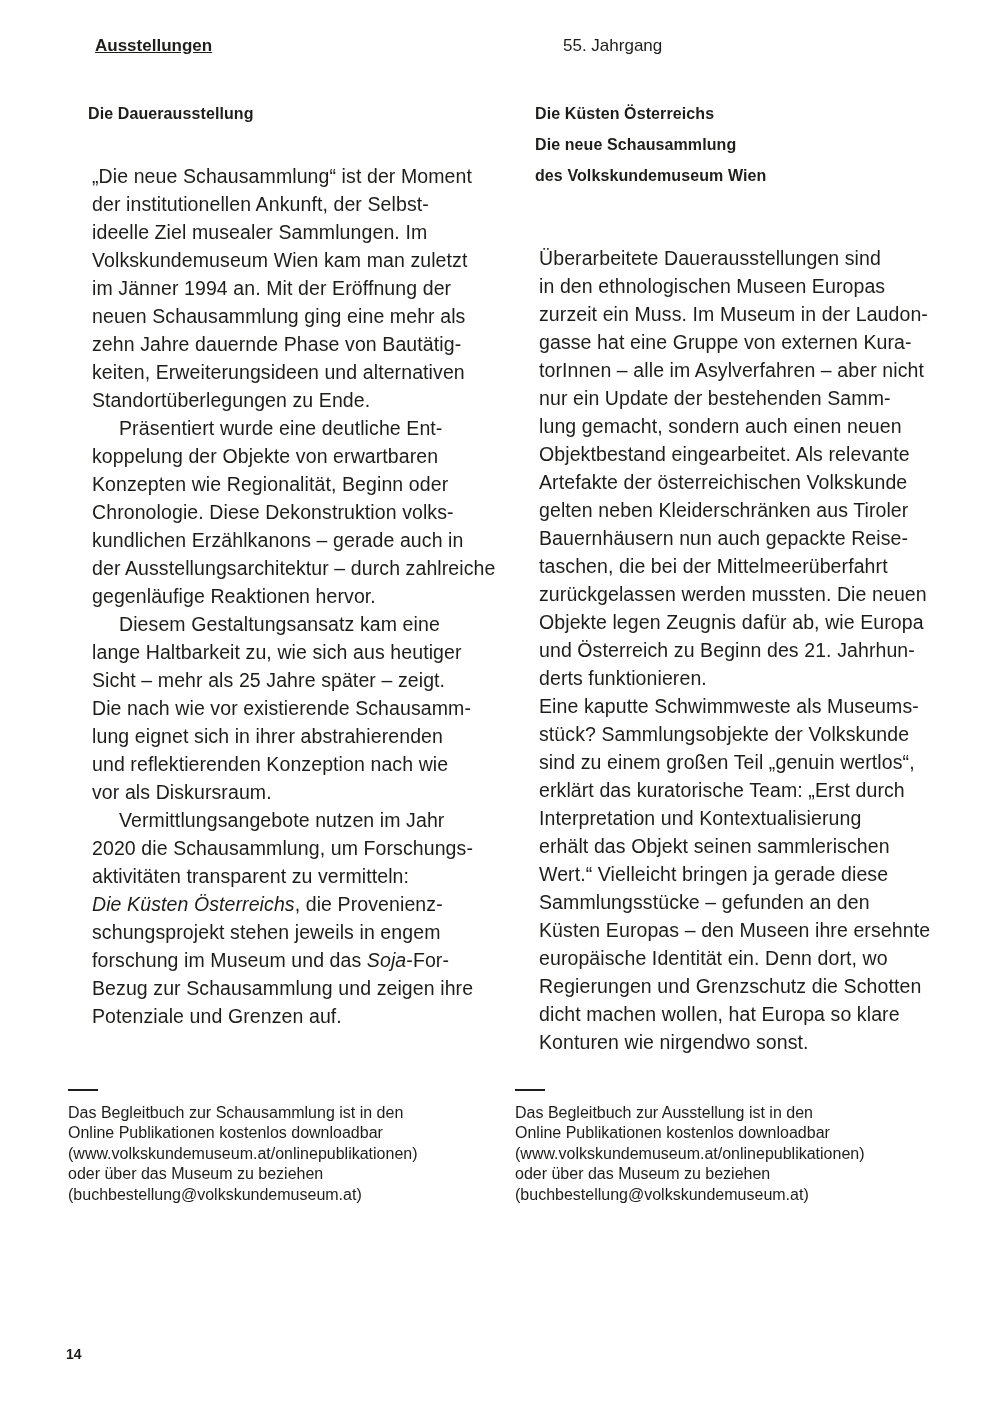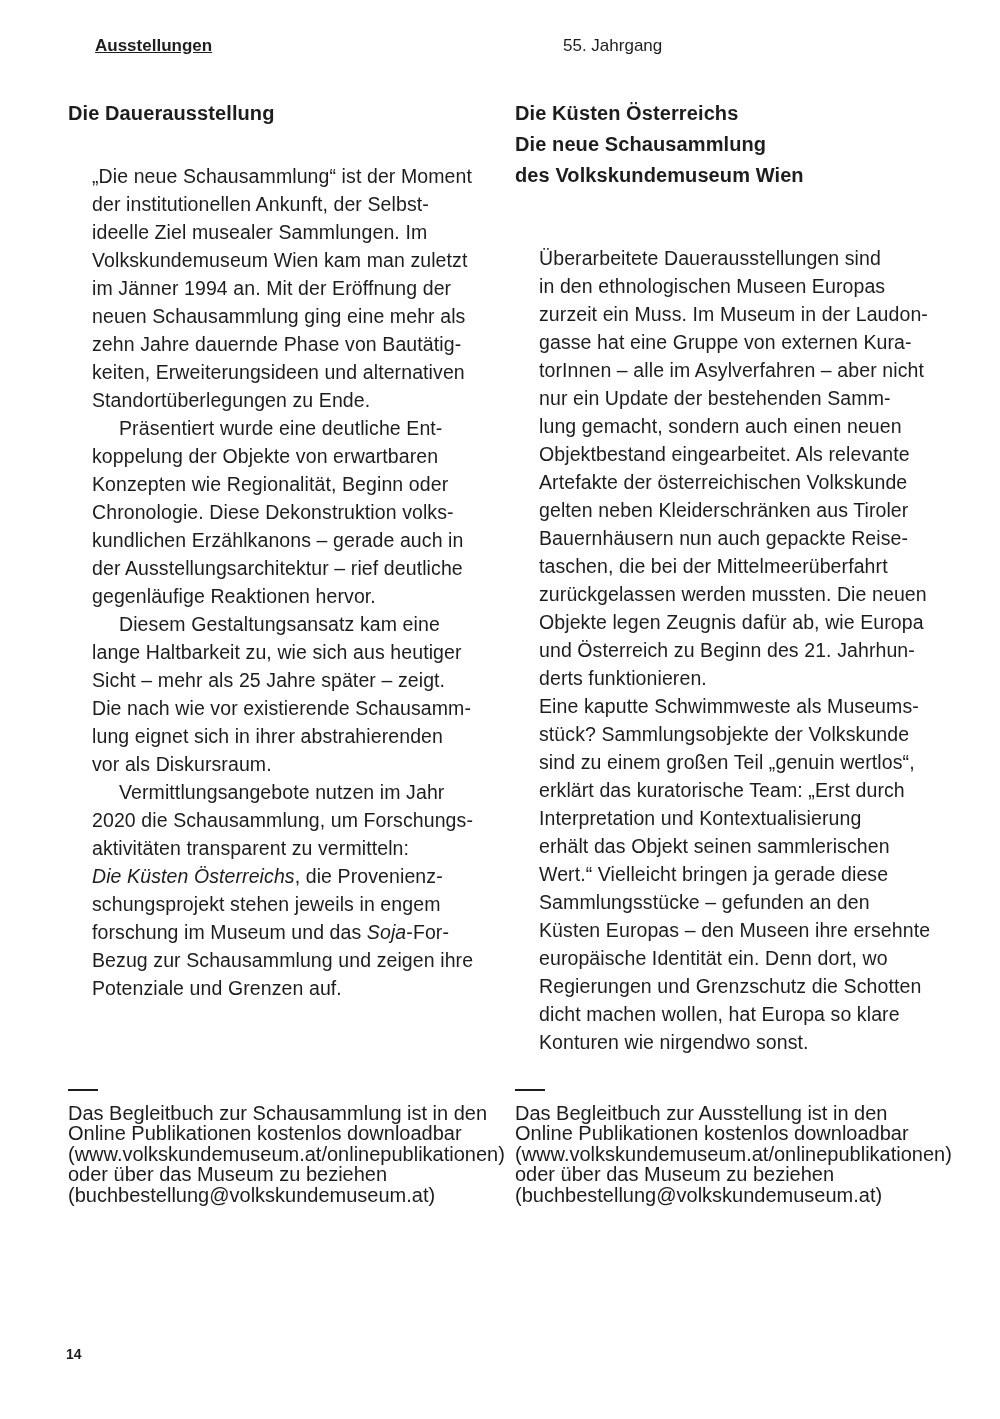--- a/index.html
+++ b/index.html
@@ -21,34 +21,35 @@
     top: 98px;
     width: 435px;
     height: 1107px;
     display: flex;
     flex-direction: column;
   }
   .col-left  { left: 68px; }
   .col-right { left: 515px; }
 
   .col-title {
-    font-size: 20px;
+    font-size: 16px;
     line-height: 31px;
     font-weight: 700;
     letter-spacing: 0.1px;
+    margin-left: 20px;
   }
   .col-left  .col-title { margin-bottom: 33px; }
   .col-right .col-title { margin-bottom: 53px; }
 
   .col-body { font-size: 19.5px; line-height: 28px; letter-spacing: 0.1px; margin-left: 24px; }
   .body-line { white-space: nowrap; }
   .body-line.indent { padding-left: 27px; }
   .italic { font-style: italic; }
 
-  .footnote { margin-top: auto; font-size: 20px; line-height: 20.5px; }
+  .footnote { margin-top: auto; font-size: 16px; line-height: 20.5px; }
   .footnote-rule {
     width: 30px;
     height: 0;
     border-top: 2px solid #1d1d1b;
     margin-bottom: 12px;
   }
   .footnote-line { white-space: nowrap; }
 
   .page-number {
     position: absolute;
@@ -80,27 +81,28 @@
         <div class="body-line">im Jänner 1994 an. Mit der Eröffnung der</div>
         <div class="body-line">neuen Schausammlung ging eine mehr als</div>
         <div class="body-line">zehn Jahre dauernde Phase von Bautätig-</div>
         <div class="body-line">keiten, Erweiterungsideen und alternativen</div>
         <div class="body-line">Standortüberlegungen zu Ende.</div>
         <div class="body-line indent">Präsentiert wurde eine deutliche Ent-</div>
         <div class="body-line">koppelung der Objekte von erwartbaren</div>
         <div class="body-line">Konzepten wie Regionalität, Beginn oder</div>
         <div class="body-line">Chronologie. Diese Dekonstruktion volks-</div>
         <div class="body-line">kundlichen Erzählkanons – gerade auch in</div>
-        <div class="body-line">der Ausstellungsarchitektur – rief deutliche</div>
+        <div class="body-line">der Ausstellungsarchitektur – durch zahlreiche</div>
         <div class="body-line">gegenläufige Reaktionen hervor.</div>
         <div class="body-line indent">Diesem Gestaltungsansatz kam eine</div>
         <div class="body-line">lange Haltbarkeit zu, wie sich aus heutiger</div>
         <div class="body-line">Sicht – mehr als 25 Jahre später – zeigt.</div>
         <div class="body-line">Die nach wie vor existierende Schausamm-</div>
         <div class="body-line">lung eignet sich in ihrer abstrahierenden</div>
+        <div class="body-line">und reflektierenden Konzeption nach wie</div>
         <div class="body-line">vor als Diskursraum.</div>
         <div class="body-line indent">Vermittlungsangebote nutzen im Jahr</div>
         <div class="body-line">2020 die Schausammlung, um Forschungs-</div>
         <div class="body-line">aktivitäten transparent zu vermitteln:</div>
         <div class="body-line"><span class="italic">Die Küsten Österreichs</span><span>, die Provenienz-</span></div>
         <div class="body-line">schungsprojekt stehen jeweils in engem</div>
         <div class="body-line"><span>forschung im Museum und das </span><span class="italic">Soja</span><span>-For-</span></div>
         <div class="body-line">Bezug zur Schausammlung und zeigen ihre</div>
         <div class="body-line">Potenziale und Grenzen auf.</div>
       </div>

